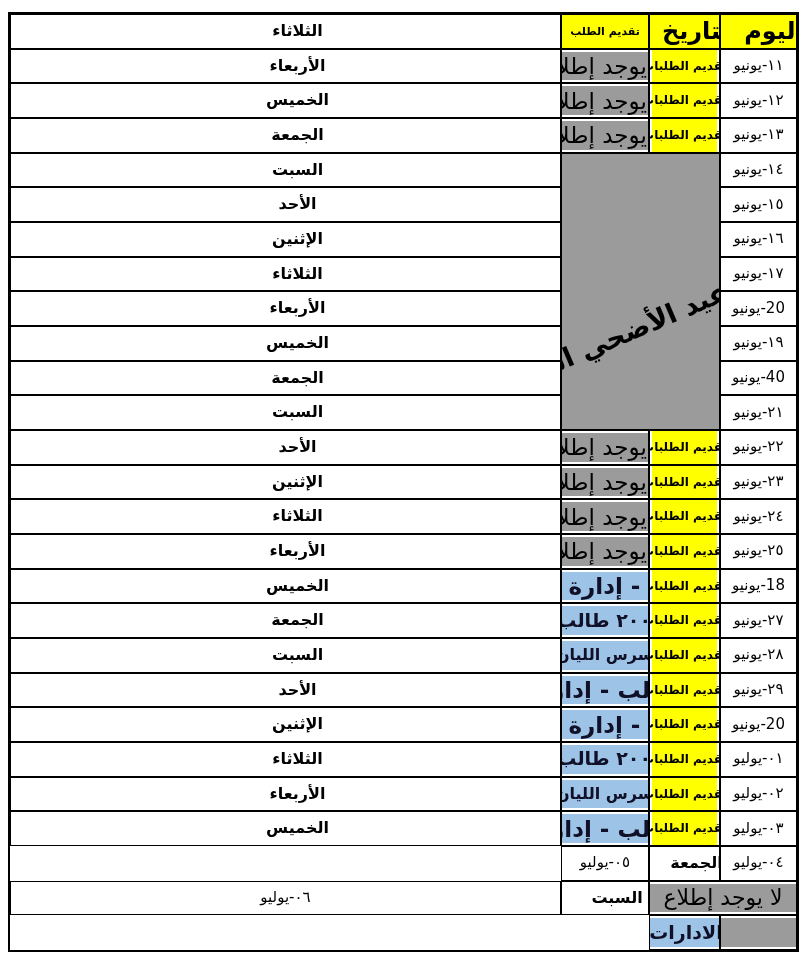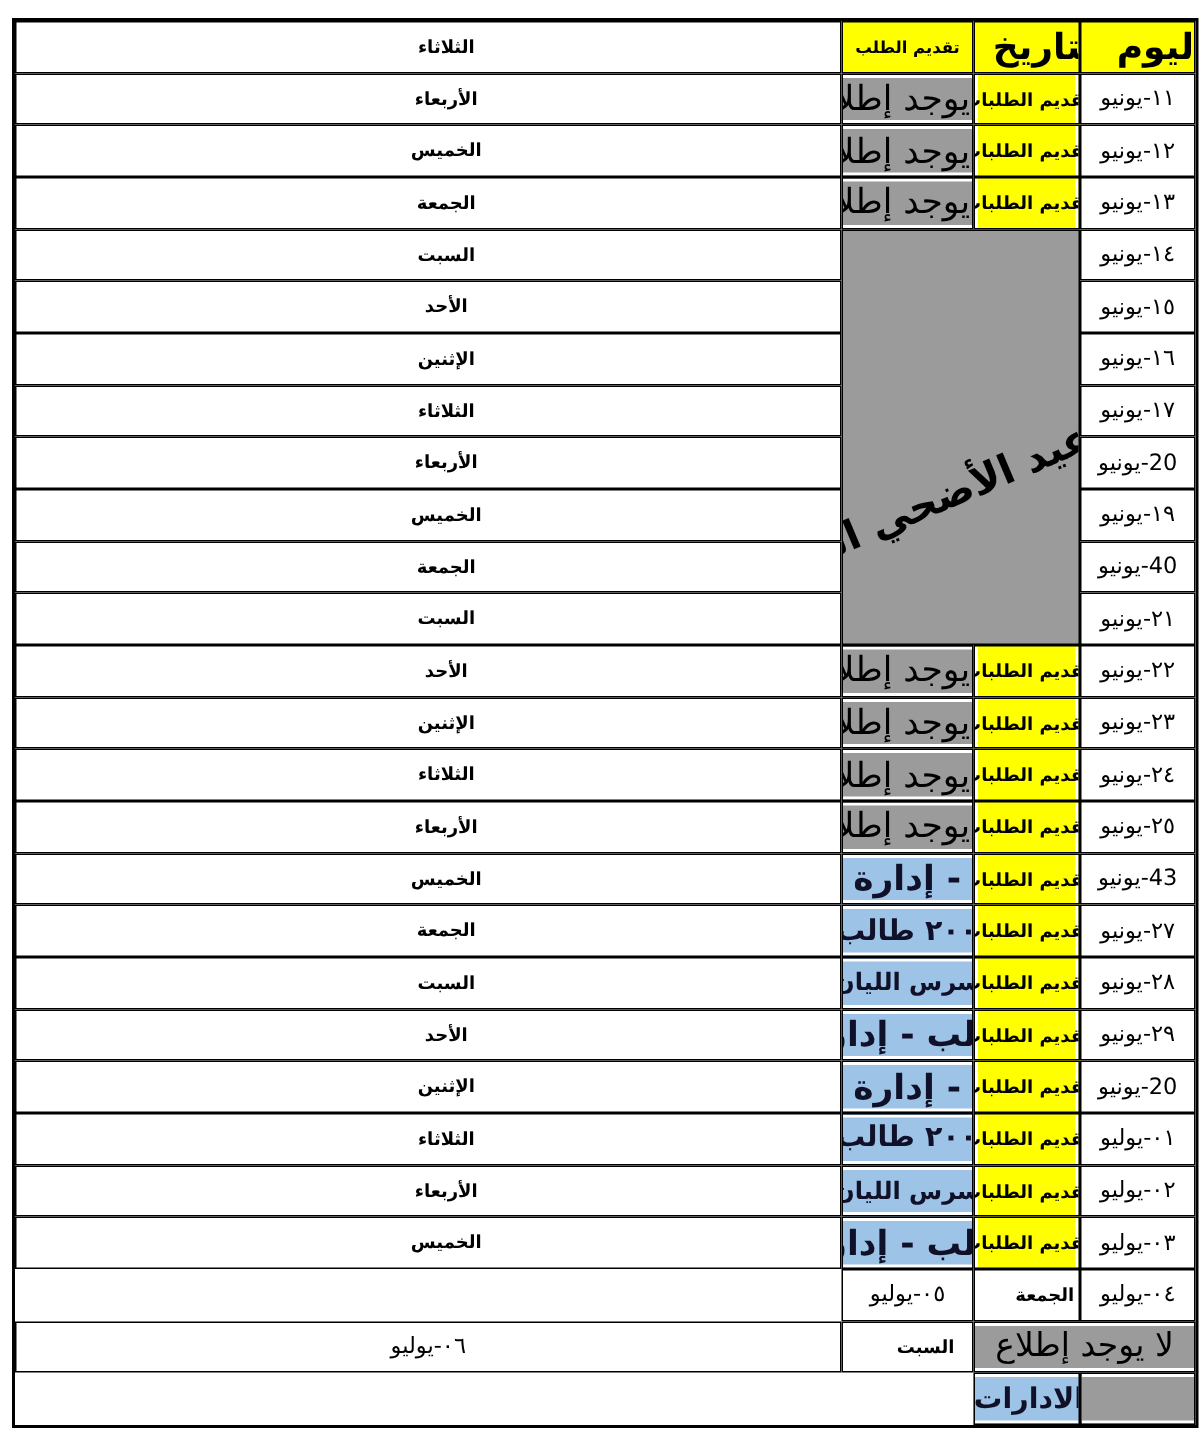--- a/index.html
+++ b/index.html
@@ -26,21 +26,21 @@
   .cell{
     border:1px solid var(--border);
     box-sizing:border-box;
     display:flex;align-items:center;justify-content:center;
     overflow:hidden;white-space:nowrap;line-height:1.05;
   }
   .hdr{background:var(--yellow);font-weight:bold;}
   .hdr-day,.hdr-date{font-size:24px;padding-left:31px;}
   .hdr-rev{font-size:24px;}
   .hdr-req{font-size:11px;}
-  .day{background:#ffffff;font-weight:bold;font-size:12px;padding-left:24px;}
+  .day{background:#ffffff;font-weight:bold;font-size:16px;padding-left:24px;}
   .date{background:#ffffff;font-size:15px;text-align:right;}
   .req{
     background:var(--yellow);font-size:12px;font-weight:bold;
     box-shadow:inset 2px 0 0 #fff, inset -2px 0 0 #fff;
     text-align:center;
   }
   .req-empty{
     background:var(--gray);
     box-shadow:inset 0 2px 0 #fff, inset 0 -2px 0 #fff;
   }
@@ -118,21 +118,21 @@
       <div class="cell rev-gray size-lg">لا يوجد إطلاع</div>
       <div class="cell day">الإثنين</div>
       <div class="cell date">٢٤-يونيو</div>
       <div class="cell req">تقديم الطلبات</div>
       <div class="cell rev-gray size-lg">لا يوجد إطلاع</div>
       <div class="cell day">الثلاثاء</div>
       <div class="cell date">٢٥-يونيو</div>
       <div class="cell req">تقديم الطلبات</div>
       <div class="cell rev-gray size-lg">لا يوجد إطلاع</div>
       <div class="cell day">الأربعاء</div>
-      <div class="cell date">43-يونيو</div>
+      <div class="cell date">18-يونيو</div>
       <div class="cell req">تقديم الطلبات</div>
       <div class="cell rev-blue size-lg">إدارة شبين ٥٠٠ طالب - إدارة بركة السبع ٢٥٠ طالب</div>
       <div class="cell day">الخميس</div>
       <div class="cell date">٢٧-يونيو</div>
       <div class="cell req">تقديم الطلبات</div>
       <div class="cell rev-blue size-md">إدارة منوف ٤٠٠ - إدارة تلا ٢٠٠ طالب - إدارة الشهداء ٢٠٠ طالب</div>
       <div class="cell day">الجمعة</div>
       <div class="cell date">٢٨-يونيو</div>
       <div class="cell req">تقديم الطلبات</div>
       <div class="cell rev-blue size-sm">إدارة أشمون ٤٠٠ طالب - إدارة سرس الليان ١٠٠ طالب - إدارة السادات ٢٠٠</div>

